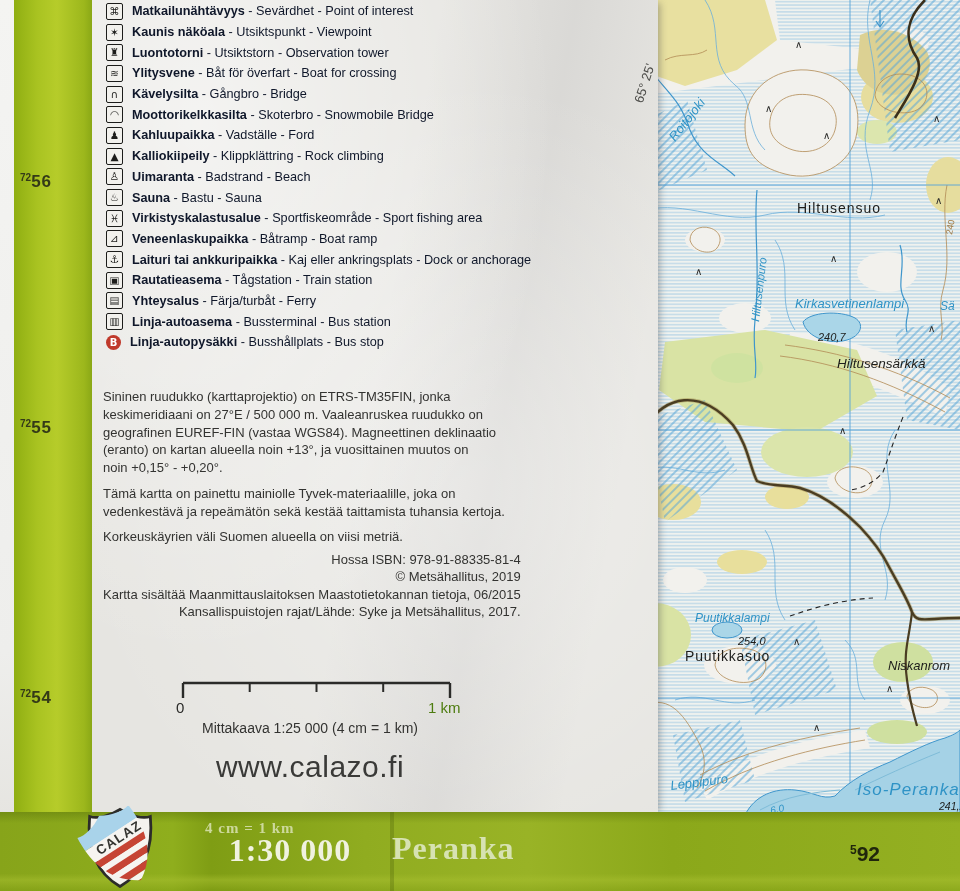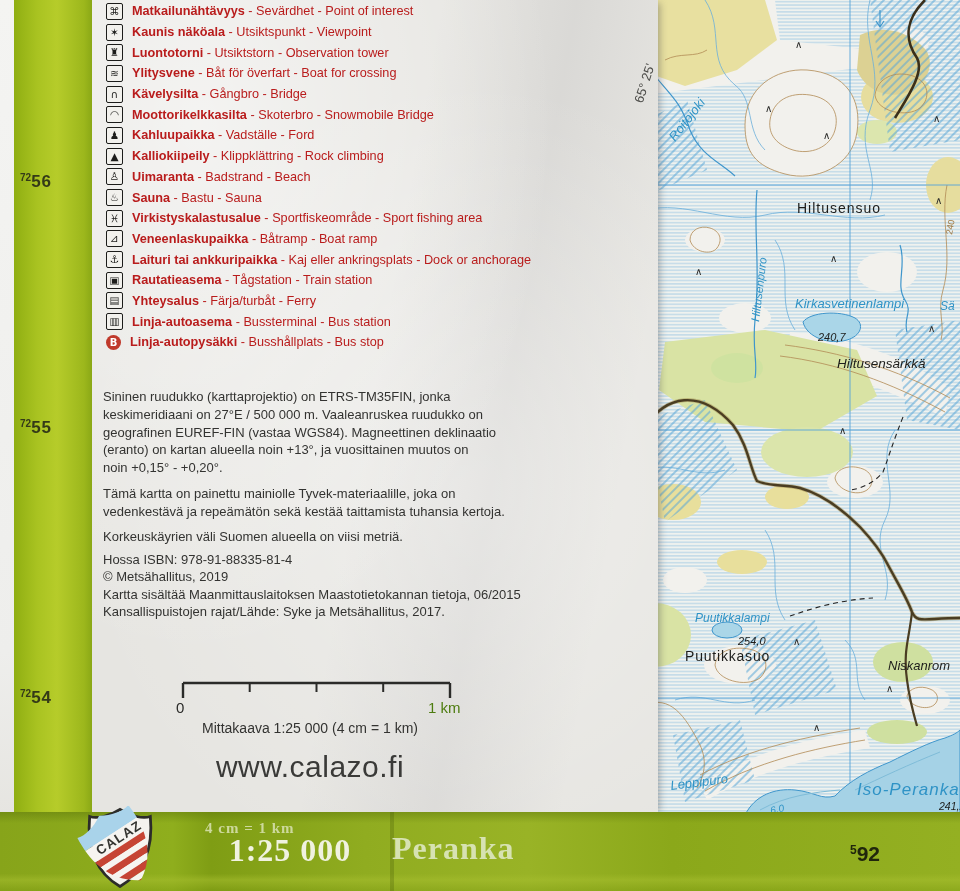--- a/index.html
+++ b/index.html
@@ -29,27 +29,27 @@
     transform:rotate(-72deg);transform-origin:left top;white-space:nowrap;}
 
   
   #legend-list{position:absolute;left:106px;top:1px;z-index:2;}
   .lg-row{display:flex;align-items:center;height:20.7px;}
   .lg-icon{width:15px;height:15px;border:1.4px solid #1c1c1a;border-radius:2px;background:#f2f1ed;
     color:#1c1c1a;font-size:10.5px;line-height:14px;text-align:center;flex:0 0 auto;
     font-family:"DejaVu Sans",sans-serif;}
   .lg-icon.badge{border:none;border-radius:50%;background:#c0392b;color:#fff;
     font-size:10px;font-weight:bold;line-height:15px;}
-  .lg-text{margin-left:9px;font-size:12.7px;color:#b91c1c;white-space:nowrap;}
+  .lg-text{margin-left:9px;font-size:12.7px;color:#0f172a;white-space:nowrap;}
   .lg-text b{font-weight:bold;}
 
   
   .para{position:absolute;left:103px;z-index:2;width:470px;font-size:13px;color:#333331;
     line-height:1.37;white-space:pre-line;}
-  #credits{position:absolute;left:103px;top:551px;z-index:2;font-size:13px;color:#333331;line-height:1.33;}
+  #credits{position:absolute;left:103px;top:551px;z-index:2;font-size:13px;color:#333331;line-height:1.33;text-align:right;}
   #credits div{white-space:nowrap;}
 
   
   #scalebar{position:absolute;left:180px;top:678px;z-index:2;}
   #sb-left{position:absolute;left:176px;top:699px;z-index:2;font-size:15px;color:#2b2b29;}
   #sb-right{position:absolute;left:428px;top:699px;z-index:2;font-size:15px;color:#4d7c0f;text-align:right;}
   #sb-caption{position:absolute;left:155px;top:720px;width:310px;text-align:center;z-index:2;
     font-size:14px;color:#333331;}
   #website{position:absolute;left:150px;top:750px;width:320px;text-align:center;z-index:2;
     font-size:30px;color:#3a3a38;letter-spacing:.5px;}
@@ -364,21 +364,21 @@
     </g>
   </svg>
   <div id="sb-left">0</div>
   <div id="sb-right">1 km</div>
   <div id="sb-caption">Mittakaava 1:25 000 (4 cm = 1 km)</div>
   <div id="website">www.calazo.fi</div>
 
   <div id="footer-band">
     <div class="texl"></div>
     <div id="scale-note">4 cm = 1 km</div>
-    <div id="scale-big">1:25 000</div>
+    <div id="scale-big">1:30 000</div>
     <div id="map-name">Peranka</div>
     <div id="easting"><span class="sup">5</span><span class="main">92</span></div>
   </div>
 
   <svg id="logo" width="88" height="84" viewBox="0 0 62 72">
     <defs>
       <clipPath id="shieldClip">
         <path d="M31,3 C40,9 51,11 57,9 C59,30 55,55 31,69 C7,55 3,30 5,9 C11,11 22,9 31,3 Z"></path>
       </clipPath>
     </defs>

